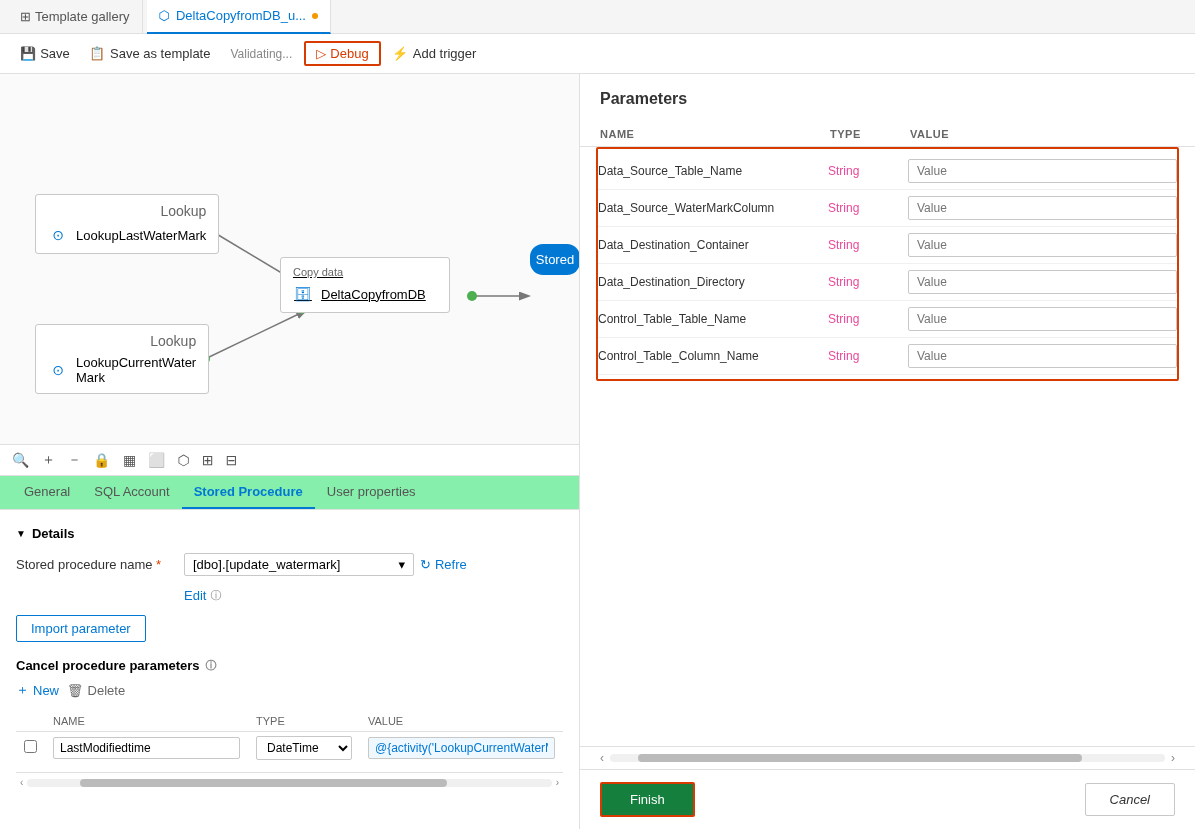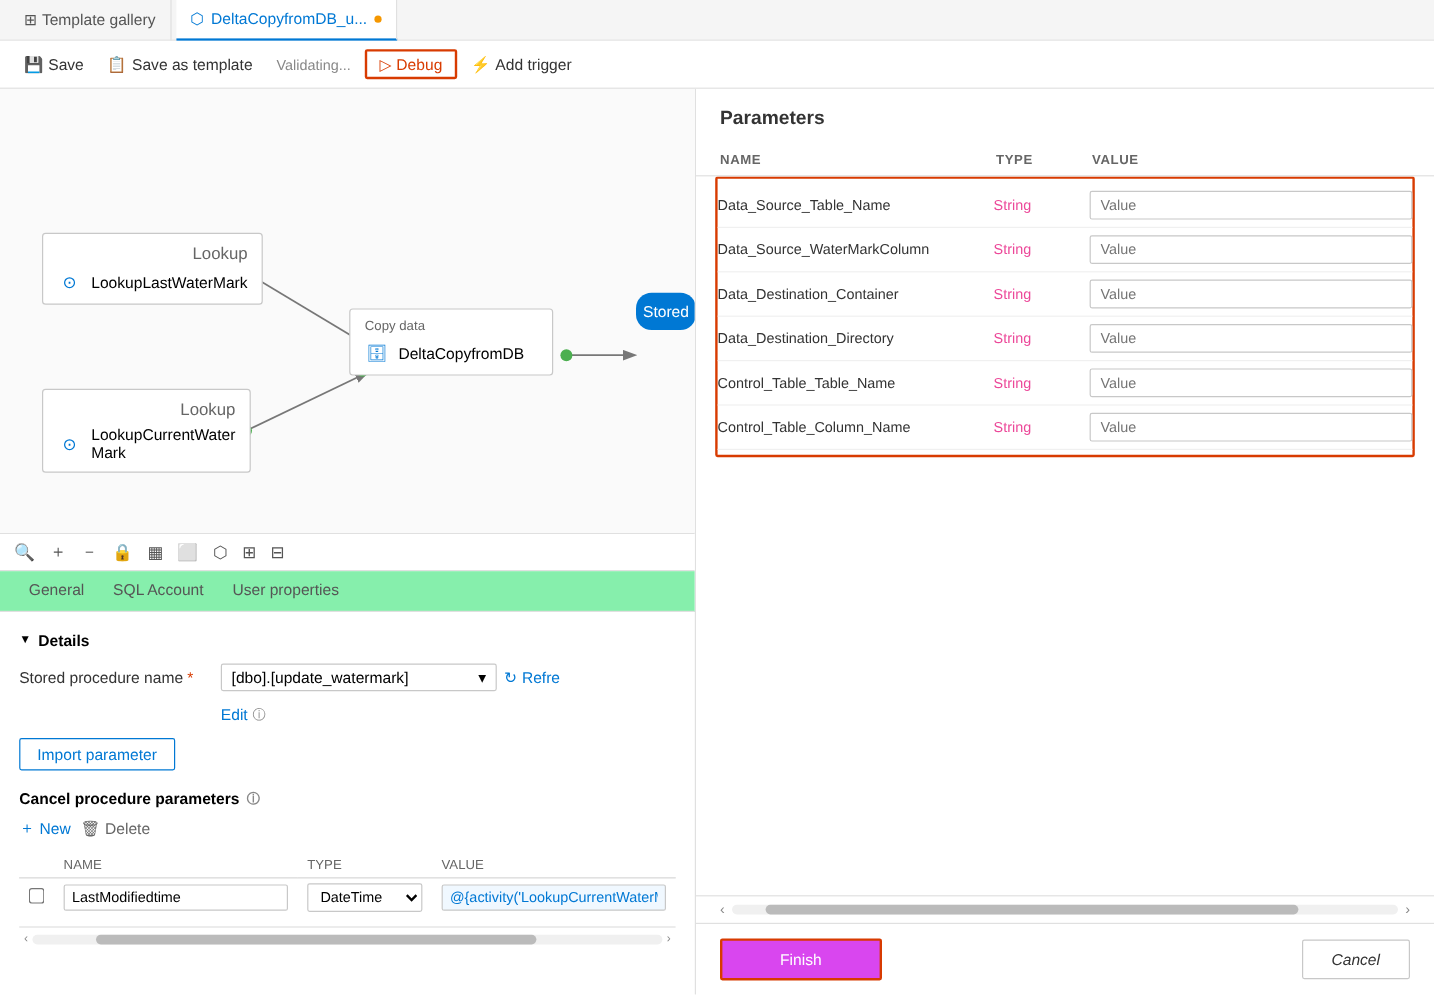--- a/index.html
+++ b/index.html
@@ -172,21 +172,21 @@
       font-size: 12px; color: #a0a0a0; border-radius: 2px;
     }
 
     
     .right-bottom-bar {
       border-top: 1px solid #e0e0e0; padding: 12px 20px;
       display: flex; justify-content: center; align-items: center; gap: 12px;
     }
 
     .finish-btn {
-      background: #d946ef; color: #fff; border: none; padding: 8px 48px;
+      background: #15803d; color: #fff; border: none; padding: 8px 28px;
       font-size: 13px; border-radius: 2px; cursor: pointer;
       border: 2px solid #d83b01;
     }
     .cancel-btn {
       background: #fff; color: #333; border: 1px solid #c8c8c8;
       padding: 8px 24px; font-size: 13px; border-radius: 2px; cursor: pointer;
     }
 
     .refresh-btn {
       display: flex; align-items: center; gap: 4px;
@@ -266,21 +266,21 @@
       </div>
 
       <div class="node-lookup" style="left:35px;top:250px;">
         <div class="node-header">Lookup</div>
         <div class="node-body">
           <div class="node-icon">⊙</div>
           <span>LookupCurrentWater<br>Mark</span>
         </div>
       </div>
 
-      <div class="node-copydata" style="left:291px;top:183px;">
+      <div class="node-copydata" style="left:280px;top:183px;text-decoration:underline;">
         <div class="node-header">Copy data</div>
         <div class="node-body">
           <div class="node-icon">🗄</div>
           <span>DeltaCopyfromDB</span>
         </div>
       </div>
 
       <div class="node-stored" style="left:530px;top:170px;">
         <span>Stored</span>
       </div>
@@ -297,20 +297,23 @@
       <span class="canvas-toolbar-icon">⊞</span>
       <span class="canvas-toolbar-icon">⊟</span>
     </div>
 
     <div class="bottom-tabs">
       <div class="bottom-tab">
         <span>General</span>
       </div>
       <div class="bottom-tab">
         <span>SQL Account</span>
+      </div>
+      <div class="bottom-tab active">
+        <span>Stored Procedure</span>
       </div>
       <div class="bottom-tab">
         <span>User properties</span>
       </div>
     </div>
 
     <div class="bottom-content">
       <div class="section-header">
         <span class="chevron">▼</span>
         <span>Details</span>

